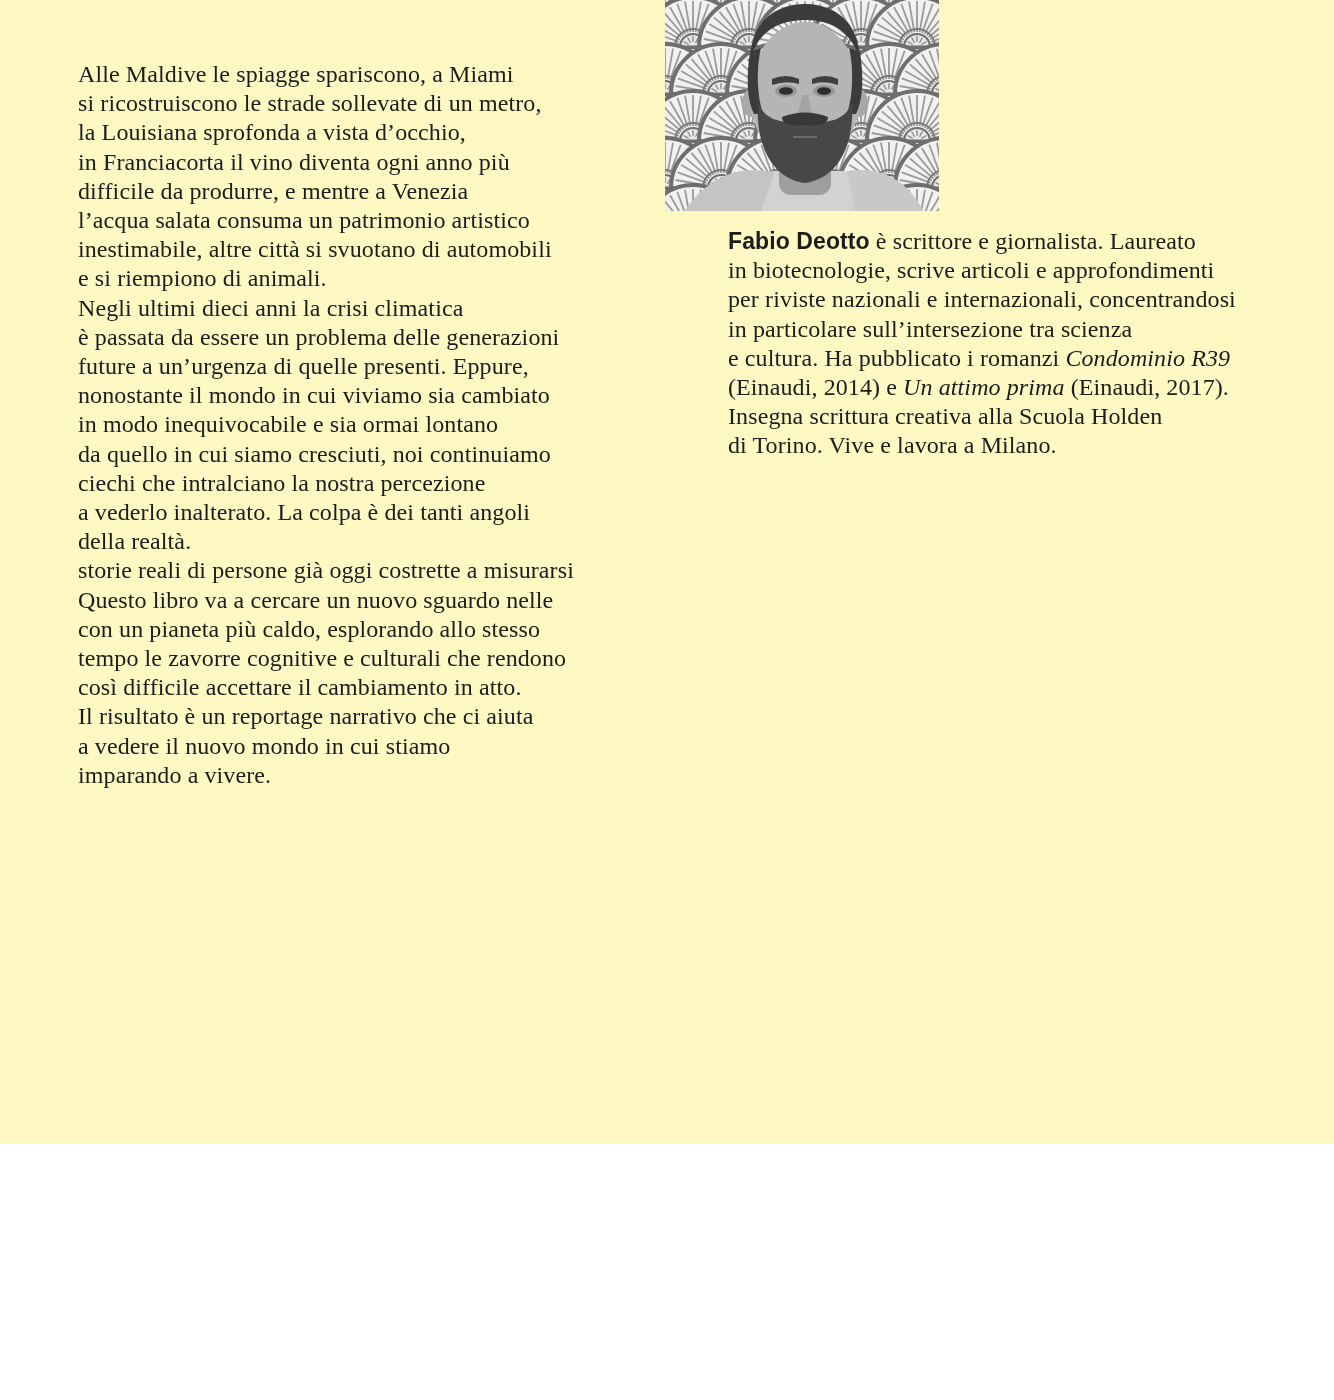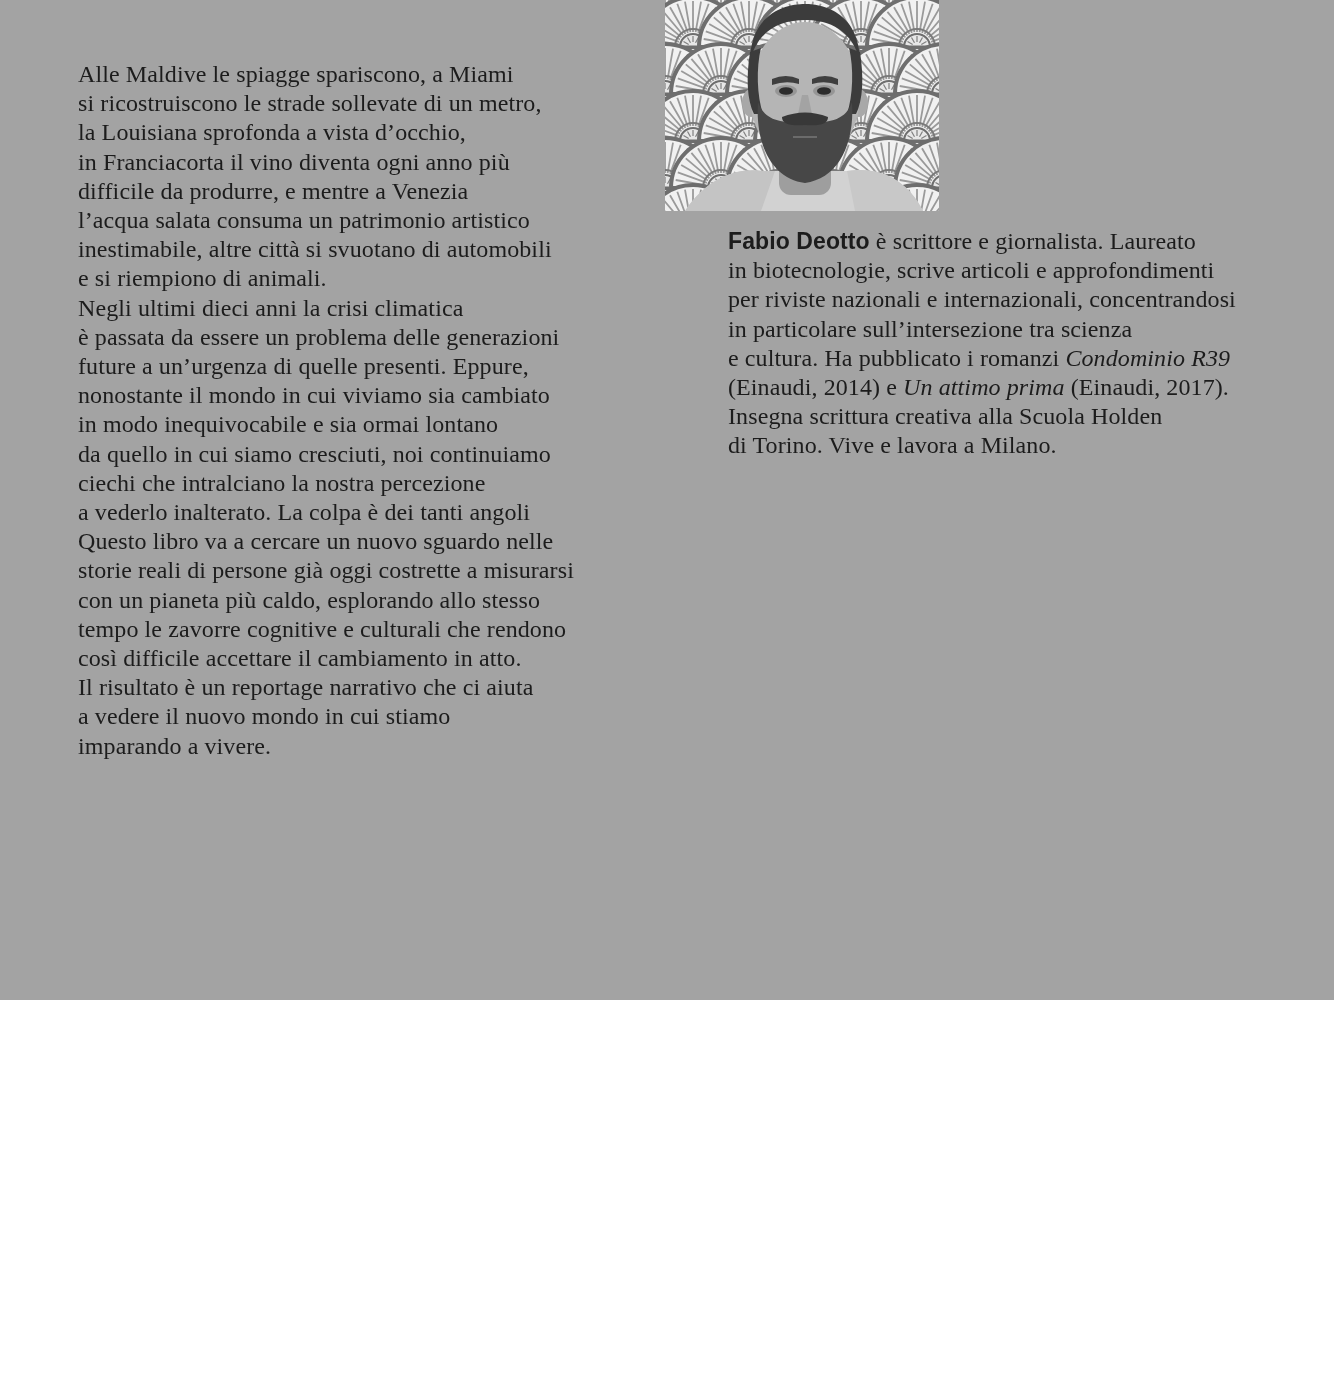--- a/index.html
+++ b/index.html
@@ -1,16 +1,16 @@
 <!DOCTYPE html>
 <html><head>
 <meta charset="utf-8">
 <style>
   html,body{margin:0;padding:0;background:#ffffff;}
-  .page{position:relative;width:1334px;height:1000px;background:#a3a3a3;overflow:hidden;
+  .page{position:relative;width:1334px;height:1144px;background:#fef9c3;overflow:hidden;
         font-family:"Liberation Serif", serif;color:#1c1c1c;}
 
   
   .synopsis{position:absolute;left:78px;top:60px;width:575px;
             font-size:24px;line-height:29.2px;letter-spacing:0.1px;}
   .tline{white-space:nowrap;}
 
   
   .photo{position:absolute;left:665px;top:0;width:274px;height:211px;background:#f6f6f6;overflow:hidden;}
   .photo svg{display:block;}
@@ -53,22 +53,23 @@
       <div class="tline"><span class="seg-n">inestimabile, altre città si svuotano di automobili</span></div>
       <div class="tline"><span class="seg-n">e si riempiono di animali.</span></div>
       <div class="tline"><span class="seg-n">Negli ultimi dieci anni la crisi climatica</span></div>
       <div class="tline"><span class="seg-n">è passata da essere un problema delle generazioni</span></div>
       <div class="tline"><span class="seg-n">future a un’urgenza di quelle presenti. Eppure,</span></div>
       <div class="tline"><span class="seg-n">nonostante il mondo in cui viviamo sia cambiato</span></div>
       <div class="tline"><span class="seg-n">in modo inequivocabile e sia ormai lontano</span></div>
       <div class="tline"><span class="seg-n">da quello in cui siamo cresciuti, noi continuiamo</span></div>
       <div class="tline"><span class="seg-n">ciechi che intralciano la nostra percezione</span></div>
       <div class="tline"><span class="seg-n">a vederlo inalterato. La colpa è dei tanti angoli</span></div>
+      <div class="tline"><span class="seg-n">della realtà.</span></div>
+      <div class="tline"><span class="seg-n">storie reali di persone già oggi costrette a misurarsi</span></div>
       <div class="tline"><span class="seg-n">Questo libro va a cercare un nuovo sguardo nelle</span></div>
-      <div class="tline"><span class="seg-n">storie reali di persone già oggi costrette a misurarsi</span></div>
       <div class="tline"><span class="seg-n">con un pianeta più caldo, esplorando allo stesso</span></div>
       <div class="tline"><span class="seg-n">tempo le zavorre cognitive e culturali che rendono</span></div>
       <div class="tline"><span class="seg-n">così difficile accettare il cambiamento in atto.</span></div>
       <div class="tline"><span class="seg-n">Il risultato è un reportage narrativo che ci aiuta</span></div>
       <div class="tline"><span class="seg-n">a vedere il nuovo mondo in cui stiamo</span></div>
       <div class="tline"><span class="seg-n">imparando a vivere.</span></div>
     </div>
 
   <div class="photo">
     <svg width="274" height="211" viewBox="0 0 274 211">

